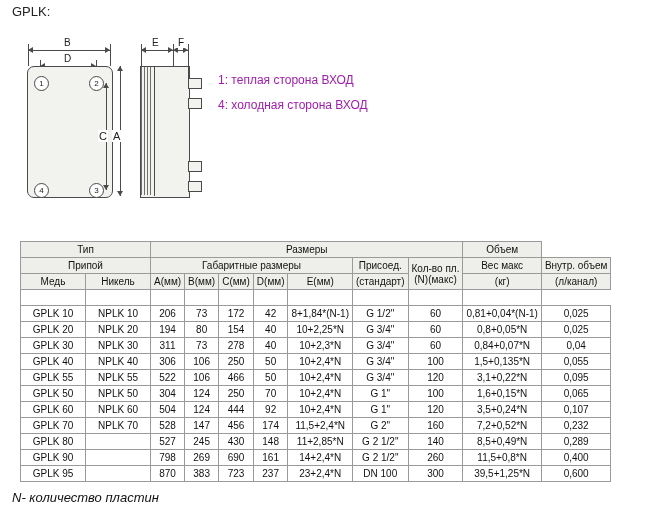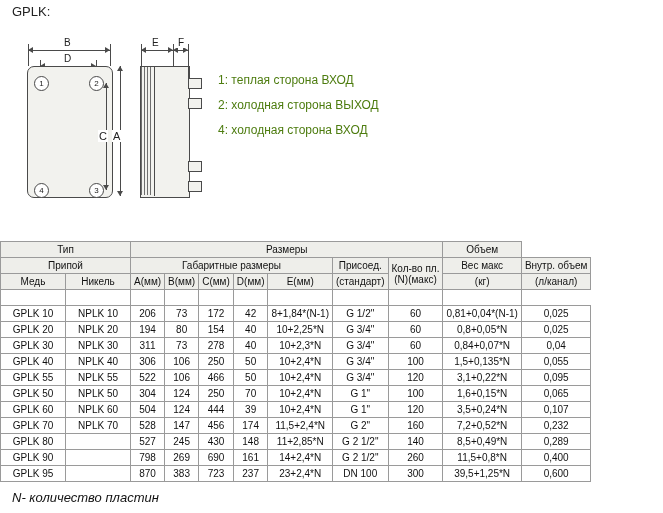--- a/index.html
+++ b/index.html
@@ -139,28 +139,28 @@
   .n2 { left: 178px; top: 72px; }
   .n3 { left: 178px; top: 135px; }
   .n4 { left: 178px; top: 155px; }
 
   .legend {
     position: absolute;
     left: 218px;
     top: 68px;
     font-size: 12px;
     line-height: 25px;
-    color: #4d7c0f;
+    color: #a21caf;
   }
   .legend div { white-space: nowrap; }
 
   
   table.spec {
     position: absolute;
-    left: 0;
+    left: 20px;
     top: 241px;
     border-collapse: collapse;
     font-size: 10px;
     color: #111;
   }
   table.spec th, table.spec td {
     border: 1px solid #9a9a9a;
     padding: 1px 3px;
     text-align: center;
     font-weight: normal;
@@ -243,21 +243,20 @@
 
   <div class="tick" style="left:178px; top:18px; height:34px;"></div>
   <div class="dimline" style="left:163px; top:24px; width:15px;"></div>
   <div class="arrowL" style="left:163px; top:21px;"></div>
   <div class="arrowR" style="left:173px; top:21px;"></div>
   <div class="dimlabel" style="left:166px; top:11px;">F</div>
 </div>
 
 <div class="legend">
   <div>1: теплая сторона ВХОД</div>
-  <div>2: холодная сторона ВЫХОД</div>
   <div>4: холодная сторона ВХОД</div>
 </div>
 
 <table class="spec">
   <thead>
     <tr>
       <th colspan="2" class="hdr-big">Тип</th>
       <th colspan="7" class="hdr-big">Размеры</th>
       <th class="hdr-big">Объем</th>
     </tr>
@@ -376,21 +375,21 @@
       <td>100</td>
       <td>1,6+0,15*N</td>
       <td>0,065</td>
     </tr>
     <tr>
       <td class="col-type">GPLK 60</td>
       <td class="col-nickel">NPLK 60</td>
       <td>504</td>
       <td>124</td>
       <td>444</td>
-      <td>39</td>
+      <td>92</td>
       <td>10+2,4*N</td>
       <td>G 1"</td>
       <td>120</td>
       <td>3,5+0,24*N</td>
       <td>0,107</td>
     </tr>
     <tr>
       <td class="col-type">GPLK 70</td>
       <td class="col-nickel">NPLK 70</td>
       <td>528</td>

